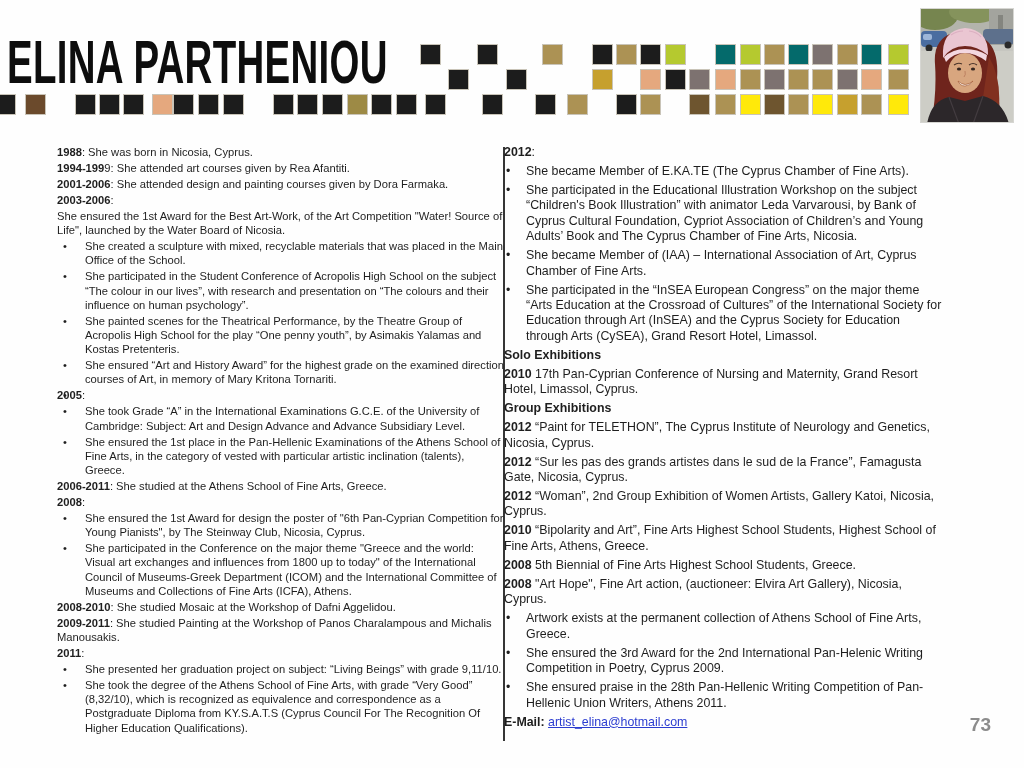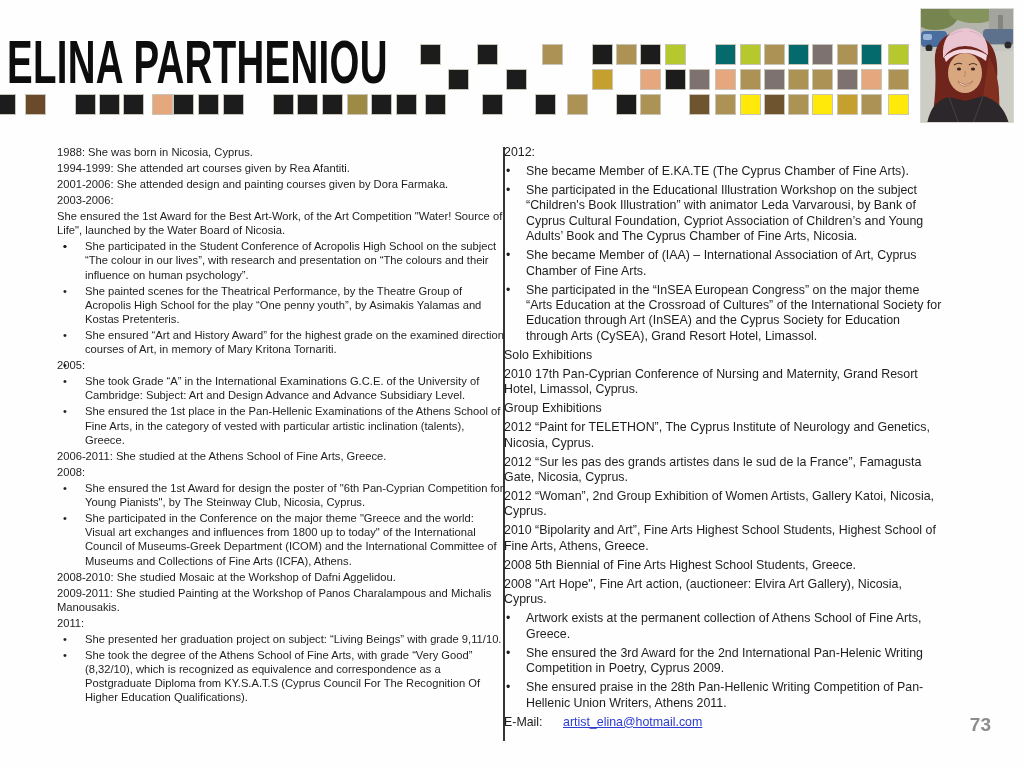--- a/index.html
+++ b/index.html
@@ -25,22 +25,22 @@
   .col{position:absolute;top:145px;}
   .col-left{left:57px;width:448px;font-size:11.2px;line-height:14.2px;}
   .col-right{left:504px;width:440px;font-size:12.4px;line-height:15.4px;}
   .col-left .blk{margin-bottom:1.8px;}
   .col-right .blk{margin-bottom:3.6px;}
   .blk.bullet{position:relative;}
   .col-left .blk.bullet{padding-left:28px;}
   .col-right .blk.bullet{padding-left:22px;}
   .blk.bullet .dot{position:absolute;left:6px;top:0;}
   .col-right .blk.bullet .dot{left:2px;}
-  .blk b{font-weight:normal;text-align:center;}
-  .email-link{color:var(--link-color,#2b3cd0);text-decoration:underline;margin-left:17px;}
+  .blk b{font-weight:bold;text-align:center;}
+  .email-link{color:var(--link-color,#2b3cd0);text-decoration:underline;}
   
   .page-number{
     position:absolute;right:33px;top:714px;
     font-size:19px;font-weight:bold;color:var(--pagenum-color,#8c8c8c);
   }
 </style>
 </head>
 <body style="--link-color: #2b3cd0; --pagenum-color: #8c8c8c; color: rgb(30, 30, 30);">
 
 <div class="page">
@@ -142,21 +142,21 @@
   </div>
 
   <div class="divider" style="background: rgb(53, 53, 53);"></div>
 
   <div class="col col-left" id="col-left">
       <div class="blk entry"><b>1988</b><span>: She was born in Nicosia, Cyprus.</span></div>
       <div class="blk entry"><b>1994-199</b><span>9: She attended art courses given by Rea Afantiti.</span></div>
       <div class="blk entry"><b>2001-2006</b><span>: She attended design and painting courses given by Dora Farmaka.</span></div>
       <div class="blk entry"><b>2003-2006</b><span>:</span></div>
       <div class="blk para"><span>She ensured the 1st Award for the Best Art-Work, of the Art Competition "Water! Source of Life", launched by the Water Board of Nicosia.</span></div>
-      <div class="blk bullet"><span class="dot">•</span></div>
+      <div class="blk bullet"><span class="dot">•</span><span class="btxt">She created a sculpture with mixed, recyclable materials that was placed in the Main Office of the School.</span></div>
       <div class="blk bullet"><span class="dot">•</span><span class="btxt">She participated in the Student Conference of Acropolis High School on the subject “The colour in our lives”, with research and presentation on “The colours and their influence on human psychology”.</span></div>
       <div class="blk bullet"><span class="dot">•</span><span class="btxt">She painted scenes for the Theatrical Performance, by the Theatre Group of Acropolis High School for the play “One penny youth”, by Asimakis Yalamas and Kostas Pretenteris.</span></div>
       <div class="blk bullet"><span class="dot">•</span><span class="btxt">She ensured “Art and History Award” for the highest grade on the examined direction courses of Art, in memory of Mary Kritona Tornariti.</span></div>
       <div class="blk bullet"><span class="dot">•</span></div>
       <div class="blk entry"><b>2005</b><span>:</span></div>
       <div class="blk bullet"><span class="dot">•</span><span class="btxt">She took Grade “A” in the International Examinations G.C.E. of the University of Cambridge: Subject: Art and Design Advance and Advance Subsidiary Level.</span></div>
       <div class="blk bullet"><span class="dot">•</span><span class="btxt">She ensured the 1st place in the Pan-Hellenic Examinations of the Athens School of Fine Arts, in the category of vested with particular artistic inclination (talents), Greece.</span></div>
       <div class="blk entry"><b>2006-2011</b><span>: She studied at the Athens School of Fine Arts, Greece.</span></div>
       <div class="blk entry"><b>2008</b><span>:</span></div>
       <div class="blk bullet"><span class="dot">•</span><span class="btxt">She ensured the 1st Award for design the poster of "6th Pan-Cyprian Competition for Young Pianists", by The Steinway Club, Nicosia, Cyprus.</span></div>

